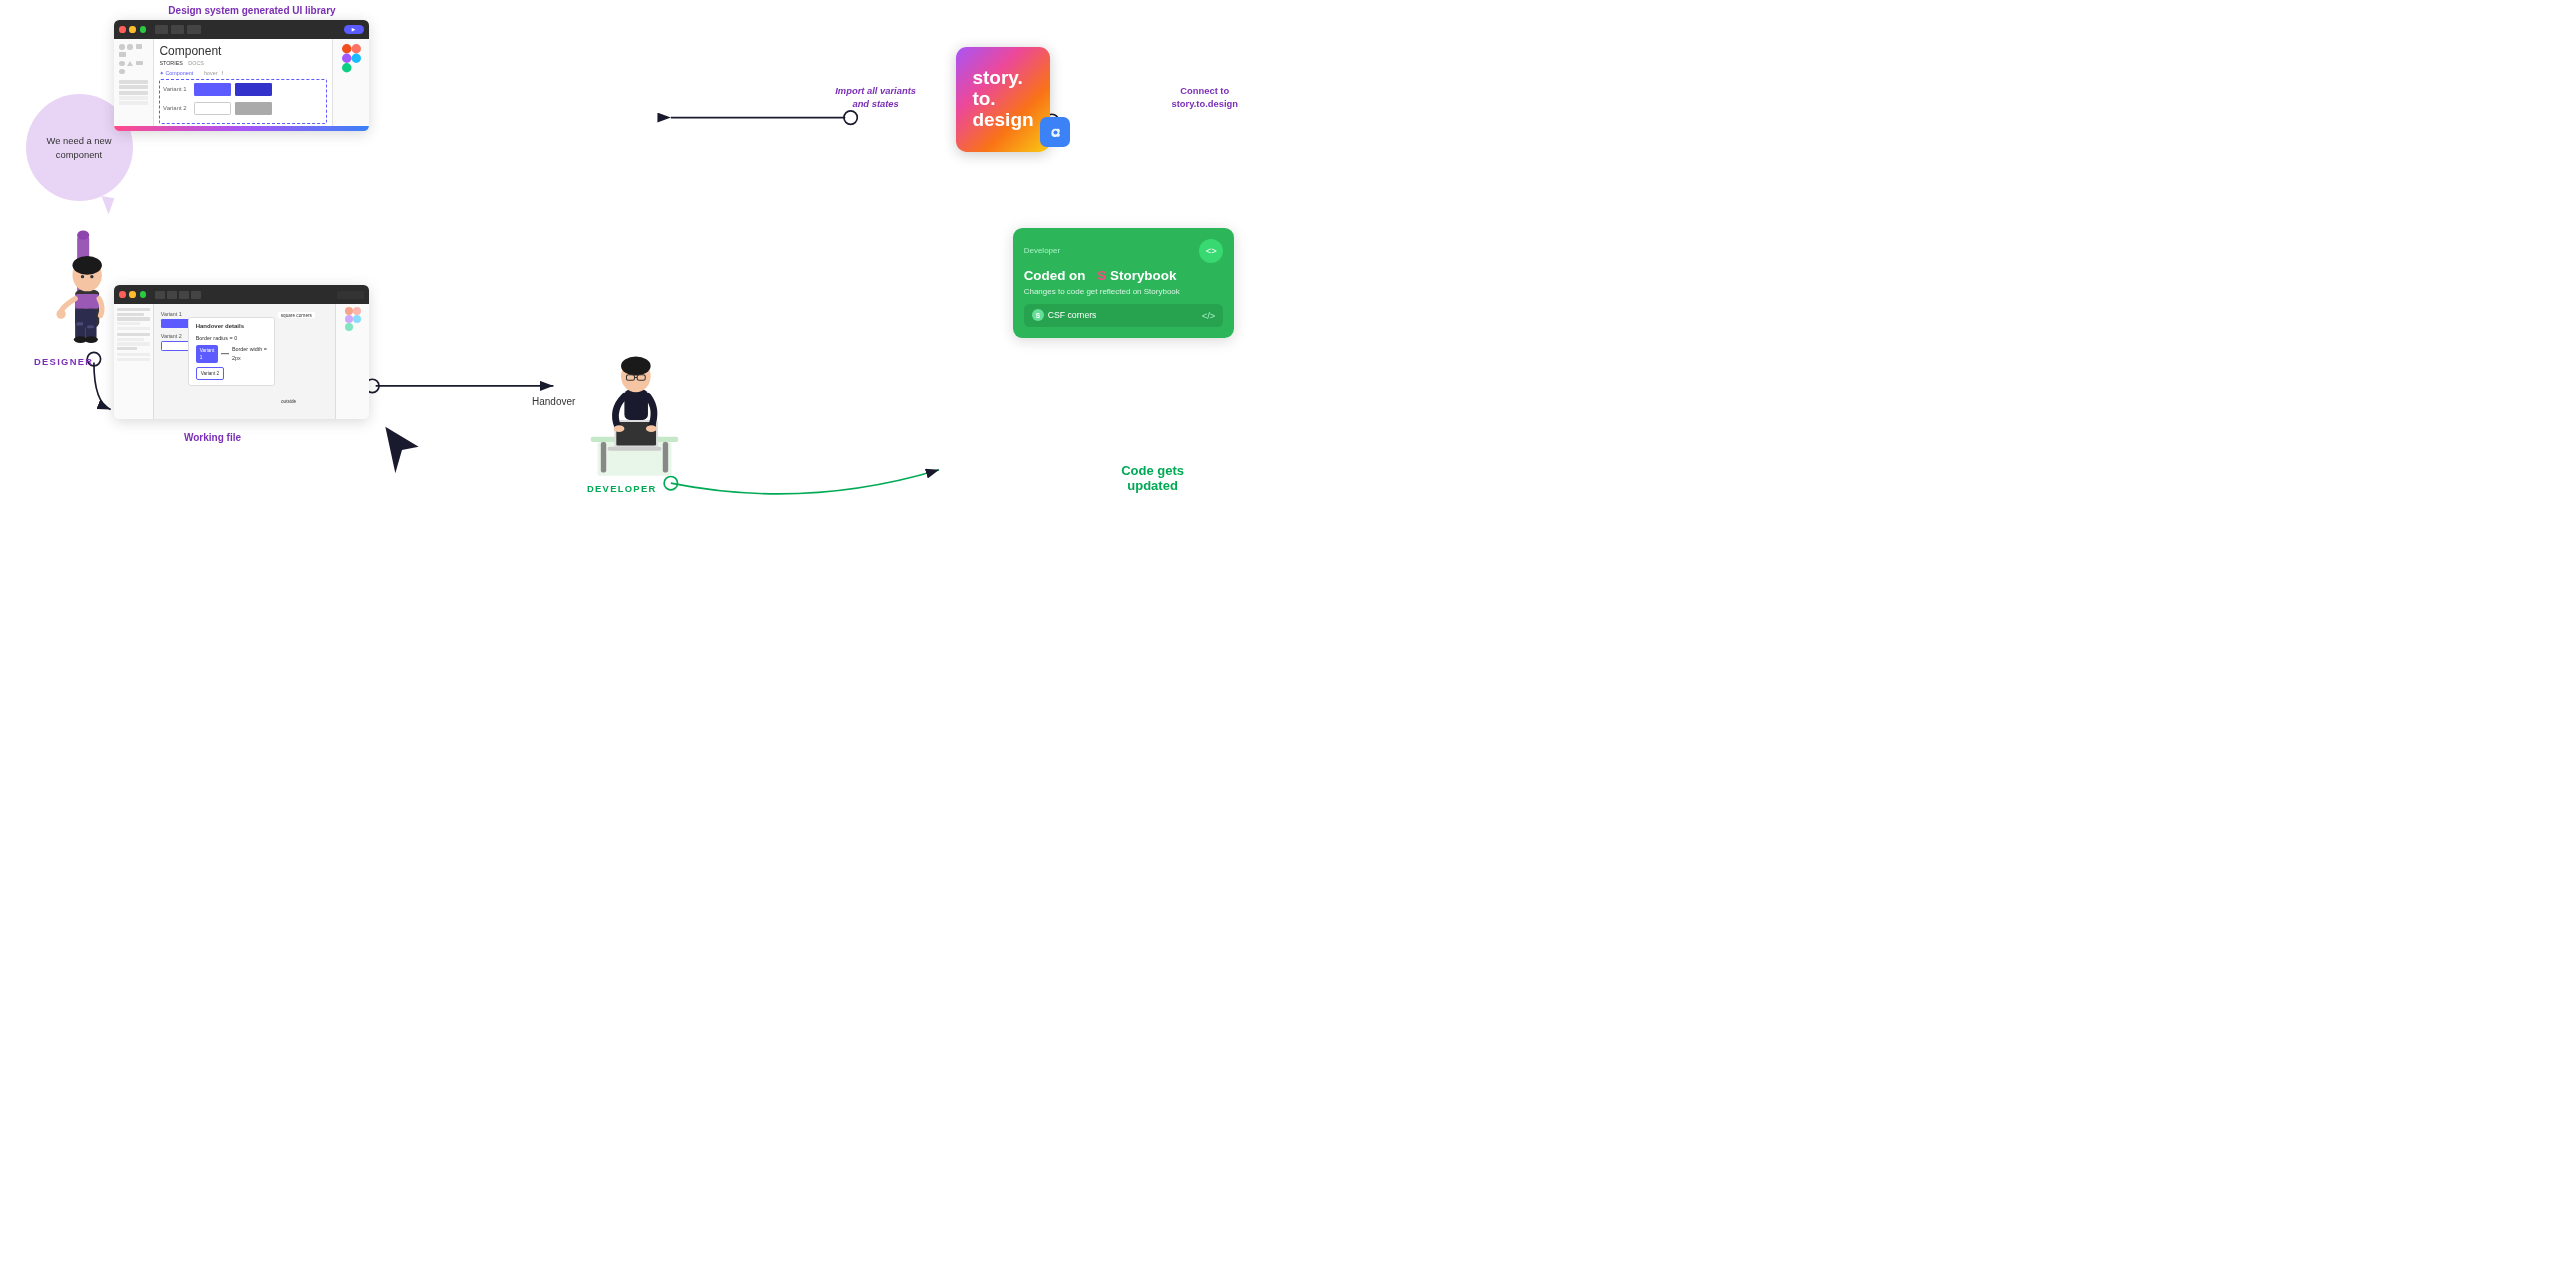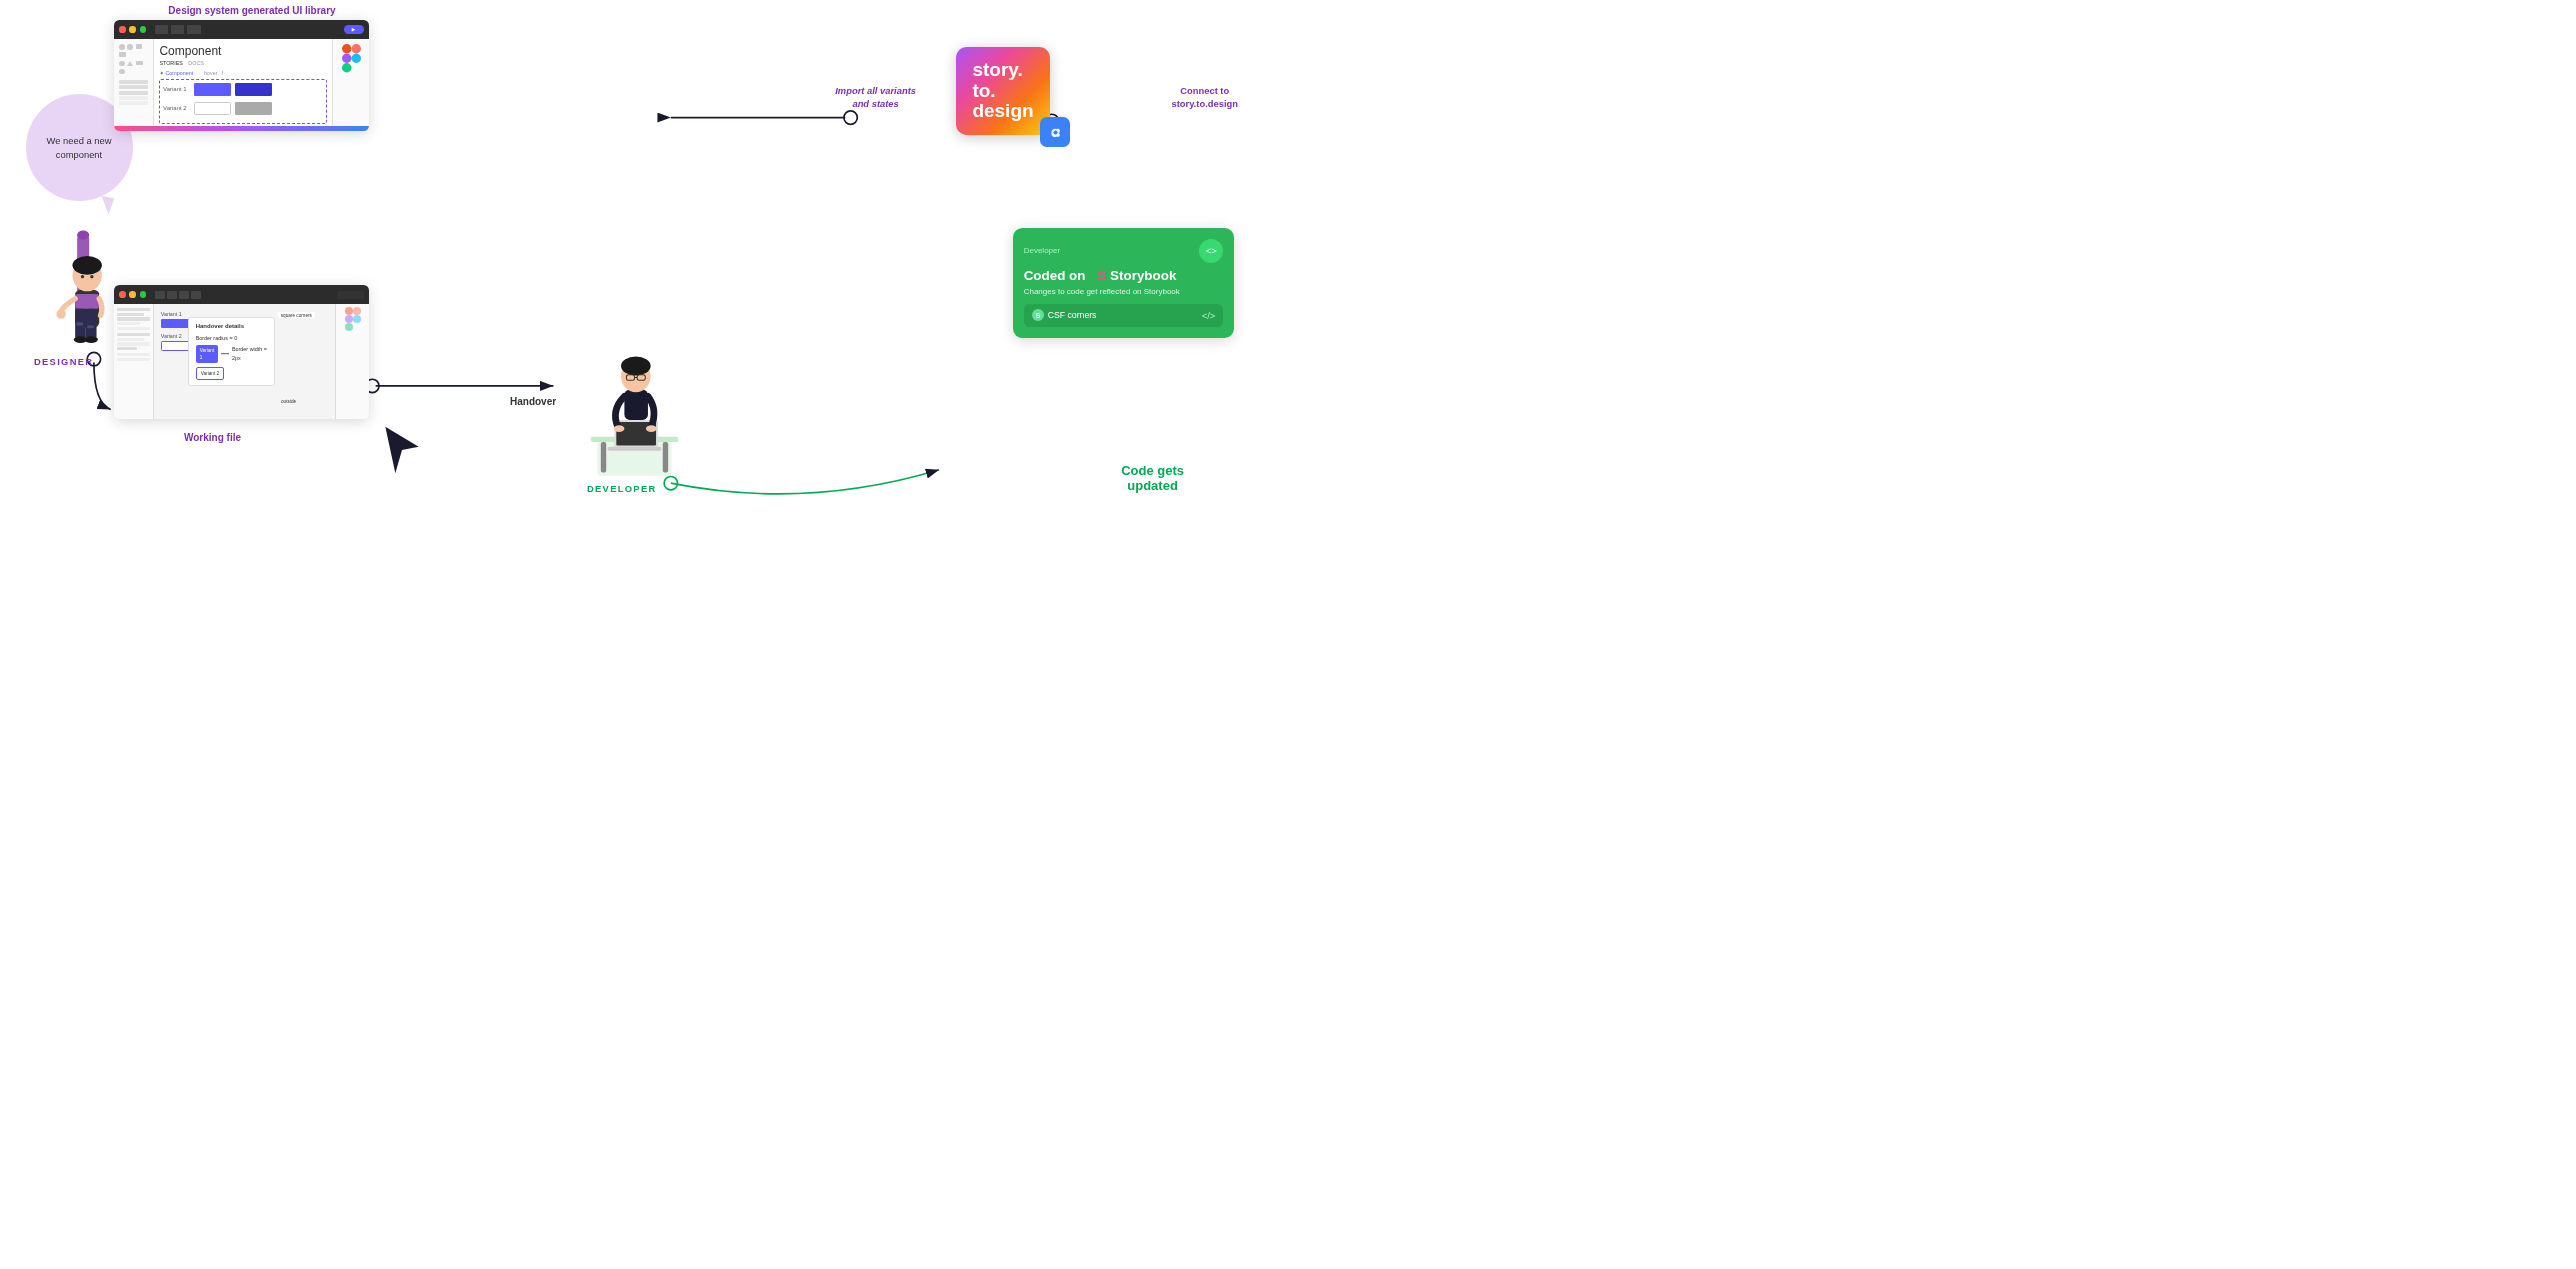--- a/index.html
+++ b/index.html
@@ -259,21 +259,21 @@
       padding: 5.4px 3.4px;
       gap: 2.7px;
     }
 
     
     .story-to-design-box {
       position: absolute;
       right: 238px;
       top: 47px;
       width: 94px;
-      height: 88px;
+      height: 105px;
       border-radius: 10.7px;
       background: linear-gradient(135deg, #a855f7, #ec4899, #f97316, #facc15);
       display: flex;
       align-items: center;
       justify-content: center;
       box-shadow: 0 2.7px 13.4px rgba(0,0,0,0.2);
     }
     .story-to-design-text {
       color: white;
       font-size: 19px;
@@ -381,24 +381,24 @@
       left: 184px;
       top: 432px;
       font-size: 10px;
       font-weight: 600;
       color: #7b2fb5;
     }
 
     
     .handover-label {
       position: absolute;
-      left: 510px;
+      left: 532px;
       top: 396px;
       font-size: 10px;
-      font-weight: 700;
+      font-weight: 400;
       color: #333;
     }
 
     
     .code-updated-label {
       position: absolute;
       right: 104px;
       top: 463px;
       font-size: 13px;
       font-weight: 600;

